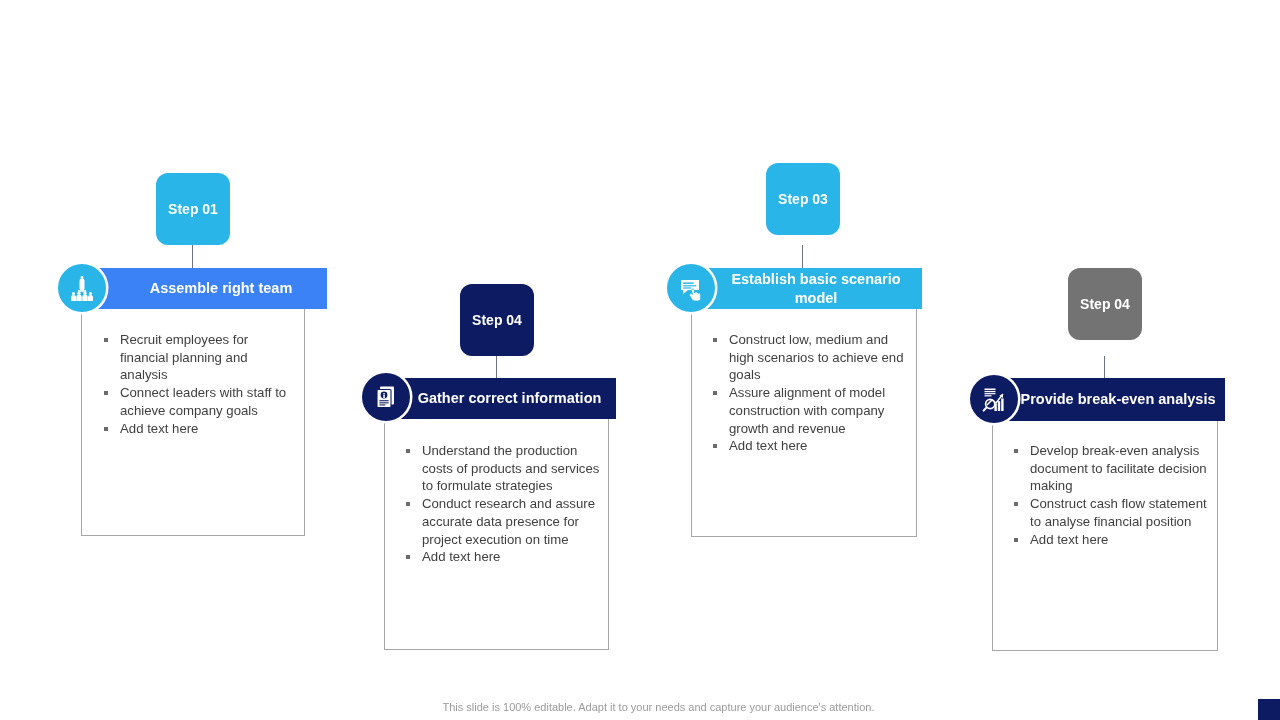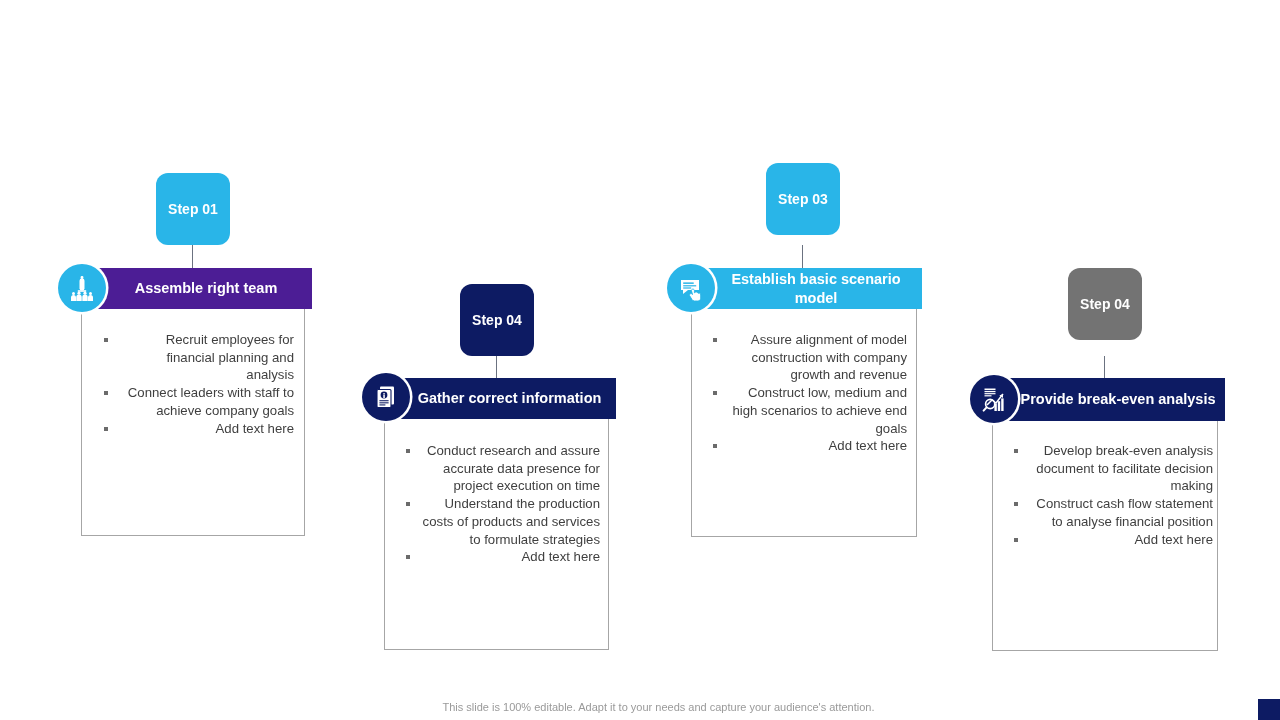--- a/index.html
+++ b/index.html
@@ -121,21 +121,20 @@
     padding: 0;
     z-index: 4;
   }
   .bullets li {
     position: relative;
     padding-left: 22px;
     font-size: 13.2px;
     line-height: 17.7px;
     color: #3f3f3f;
     margin-bottom: 0px;
-    text-align: right;
   }
   .bullets li::before {
     content: "";
     position: absolute;
     left: 6px;
     top: 7px;
     width: 4px;
     height: 4px;
     background: #6b6b6b;
   }
@@ -166,21 +165,21 @@
 
 
   <div class="step-group">
     <div class="step-badge" style="left:156px; top:173px; background:#29b5e8;">
       <span>Step 01</span>
     </div>
     <div class="connector" style="left:192px; top:245px; height:23px;"></div>
 
     <div class="body-card" style="left:81px; top:288px; width:224px; height:248px;"></div>
 
-    <div class="head-bar" style="left:80px; top:268px; width:232px; background:#4c1d95;">
+    <div class="head-bar" style="left:95px; top:268px; width:232px; background:#3b82f6;">
       <span class="head-bar-text">Assemble right team</span>
     </div>
 
     <div class="icon-circle" style="left:58px; top:264px; background:#29b5e8;">
       <svg width="28" height="28" viewBox="0 0 28 28" aria-hidden="true">
         <rect x="11.5" y="4.5" width="5" height="12" rx="2.2" fill="#ffffff"></rect>
         <rect x="12.6" y="2" width="2.8" height="3" rx="1.2" fill="#ffffff"></rect>
         <rect x="9.8" y="16.2" width="8.4" height="1.6" fill="#ffffff"></rect>
         <circle cx="5.5" cy="19.6" r="1.5" fill="#ffffff"></circle>
         <path d="M3 27v-3.6a2.5 2.5 0 0 1 5 0V27z" fill="#ffffff"></path>
@@ -219,22 +218,22 @@
         <circle cx="11" cy="11" r="3.4" fill="#0d1b63"></circle>
         <rect x="10.3" y="9.1" width="1.5" height="1.5" fill="#ffffff"></rect>
         <rect x="10.3" y="11" width="1.5" height="3" fill="#ffffff"></rect>
         <rect x="6.4" y="16.2" width="9.2" height="1.05" fill="#0d1b63"></rect>
         <rect x="6.4" y="18.3" width="9.2" height="1.05" fill="#0d1b63"></rect>
         <rect x="6.4" y="20.4" width="6" height="1.05" fill="#0d1b63"></rect>
       </svg>
     </div>
 
     <ul class="bullets" style="left:400px; top:442px; width:200px;">
+      <li>Understand the production costs of products and services to formulate strategies</li>
       <li>Conduct research and assure accurate data presence for project execution on time</li>
-      <li>Understand the production costs of products and services to formulate strategies</li>
       <li>Add text here</li>
     </ul>
   </div>
 
   <div class="step-group">
     <div class="step-badge" style="left:766px; top:163px; background:#29b5e8;">
       <span>Step 03</span>
     </div>
     <div class="connector" style="left:802px; top:245px; height:23px;"></div>
 
@@ -248,22 +247,22 @@
       <svg width="27" height="27" viewBox="0 0 27 27" aria-hidden="true">
         <path d="M3 5h18v10H10l-5 4v-4H3z" fill="#ffffff"></path>
         <rect x="5.2" y="7.4" width="10.5" height="1.5" fill="#29b5e8"></rect>
         <rect x="5.2" y="10.2" width="13" height="1.2" fill="#29b5e8"></rect>
         <rect x="5.2" y="12.4" width="8" height="1.2" fill="#29b5e8"></rect>
         <path d="M13.4 15.6c0-.9.7-1.5 1.5-1.5s1.5.6 1.5 1.5v2.2c.5-.5 1-.9 1.7-.9 1 0 1.8.6 2 1.4.5-.3 1.2-.3 1.7 0 .6.3.9.9.9 1.6v3.3c0 1.6-1.3 2.8-2.9 2.8h-3.4c-1 0-1.9-.5-2.4-1.4l-2.3-3.8c-.4-.7-.2-1.6.5-2 .6-.4 1.4-.3 1.9.2l.4.5z" fill="#ffffff" stroke="#29b5e8" stroke-width="0.9" stroke-linejoin="round"></path>
       </svg>
     </div>
 
     <ul class="bullets" style="left:707px; top:331px; width:200px;">
+      <li>Construct low, medium and high scenarios to achieve end goals</li>
       <li>Assure alignment of model construction with company growth and revenue</li>
-      <li>Construct low, medium and high scenarios to achieve end goals</li>
       <li>Add text here</li>
     </ul>
   </div>
 
   <div class="step-group">
     <div class="step-badge" style="left:1068px; top:268px; background:#737373;">
       <span>Step 04</span>
     </div>
     <div class="connector" style="left:1104px; top:356px; height:22px;"></div>
 

